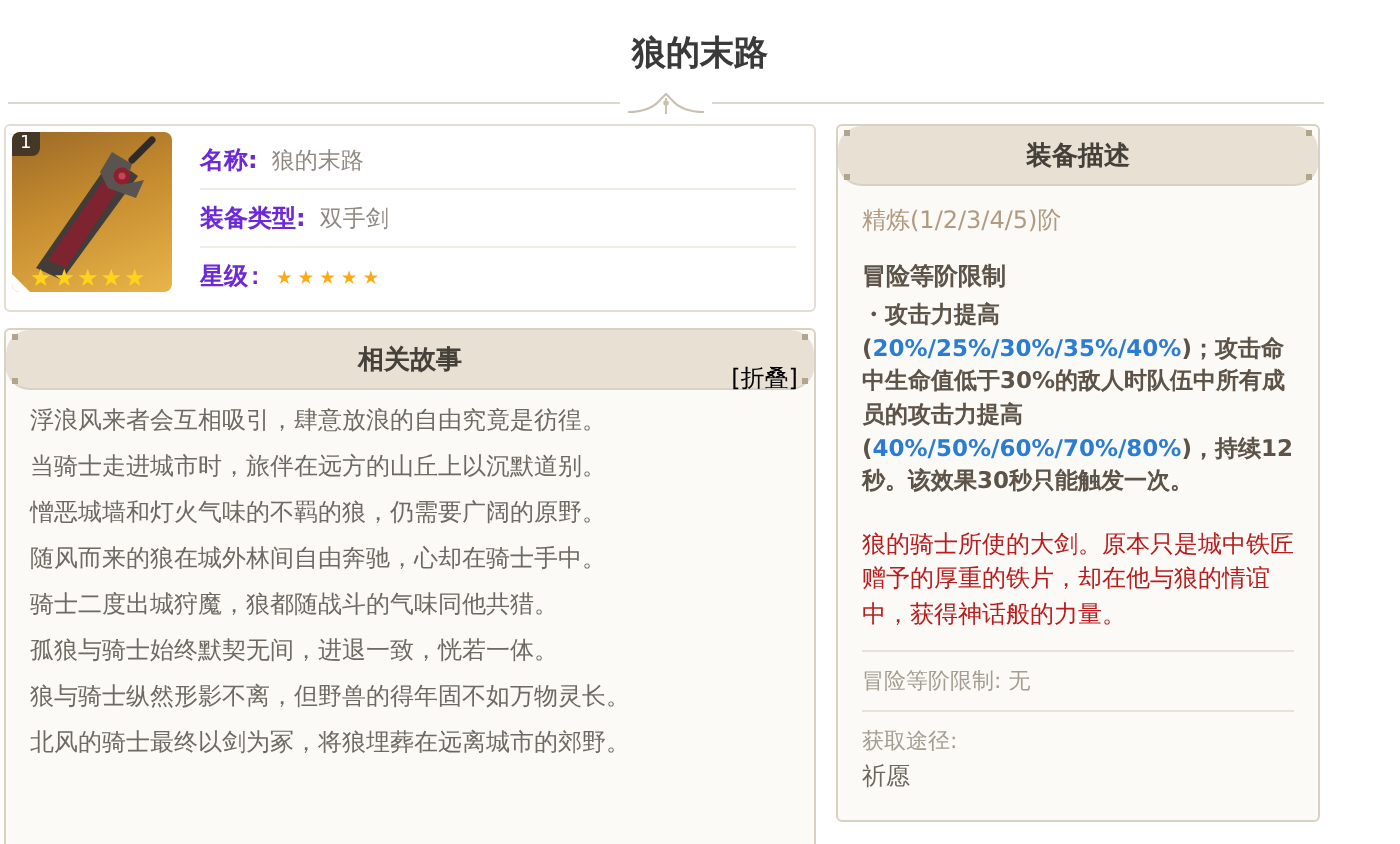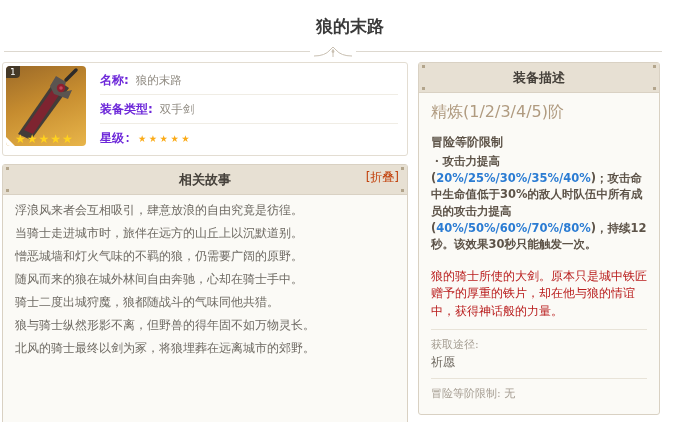--- a/index.html
+++ b/index.html
@@ -9,24 +9,24 @@
   .divider{display:flex;align-items:center;margin:6px 38px 4px 4px;height:14px;}
   .divider .d-line{flex:1;border-top:1px solid #ddd8cf;}
   .divider svg{margin:0 2px;}
   .content{display:flex;gap:10px;padding:0 38px 0 2px;align-items:flex-start;}
   .col-left{width:406px;flex:0 0 406px;}
   .col-right{width:242px;flex:0 0 242px;}
 
   
   .panel{border:1px solid #d9d1c3;border-radius:3px;background:#fbfaf6;margin-bottom:13px;position:relative;}
   .panel-header{position:relative;background:#e7e0d3;border-bottom:1px solid #d9d1c3;text-align:center;
-    font-weight:bold;font-size:13px;color:#45403a;padding:6px 0 5px;}
+    font-weight:bold;font-size:13px;color:#45403a;padding:6px 0 5px;border-radius:12px;}
   .dot{position:absolute;width:3px;height:3px;background:#b3a58c;}
   .dot.tl{top:2px;left:3px}.dot.tr{top:2px;right:3px}.dot.bl{bottom:2px;left:3px}.dot.br{bottom:2px;right:3px}
-  .collapse-link{position:absolute;right:8px;top:4px;font-weight:normal;font-size:12px;color:#c2410c;cursor:pointer;text-decoration:none;}
+  .collapse-link{position:absolute;right:8px;top:16px;font-weight:normal;font-size:12px;color:#000000;cursor:pointer;text-decoration:none;}
 
   
   .info-card{display:flex;border:1px solid #e3ddd2;border-radius:3px;background:#fff;padding:3px;height:86px;margin-bottom:8px;}
   .weapon-icon{width:80px;height:80px;position:relative;flex:0 0 80px;border-radius:4px;overflow:hidden;
     background:linear-gradient(160deg,#9c6a28 0%,#c68c2f 45%,#e8b54a 100%);cursor:pointer;}
   .badge{position:absolute;top:0;left:0;background:rgba(45,42,38,.8);color:#fff;font-size:9px;line-height:12px;
     padding:0 4px;border-radius:3px 0 4px 0;}
   .icon-stars{position:absolute;bottom:0;left:9px;color:#ffd21e;font-size:12px;letter-spacing:1px;line-height:14px;}
   .corner-cut{position:absolute;bottom:0;left:0;width:9px;height:9px;background:#fff;
     clip-path:polygon(0 0,0 100%,100% 100%);}
@@ -37,21 +37,21 @@
   .info-row .val{color:#8f8a81;font-size:11.5px;}
   .info-row .val.stars-val{color:#fbab18;font-size:13px;letter-spacing:3px;}
 
   
   .story-panel{min-height:290px;}
   .story-body{padding:9px 12px 10px;}
   .story-p{margin:0 0 11px;font-size:12px;line-height:1;color:#6e6a63;}
 
   
   .equip-body{padding:9px 12px 6px;}
-  .refine-line{margin:0 0 11px;font-size:16px;color:#b09b80;}
+  .refine-line{margin:0 0 11px;font-size:12px;color:#b09b80;}
   .effect-name{margin:0 0 2px;font-size:12px;font-weight:bold;color:#5d5348;}
   .effect-text{margin:0 0 15px;font-size:11.5px;font-weight:bold;line-height:1.45;color:#5d5348;}
   .effect-text .blue{color:#2b7cd3;}
   .lore{margin:0 0 9px;font-size:12px;line-height:1.45;color:#b91c1c;}
   .meta-row{border-top:1px solid #e8e3d8;padding:7px 0;font-size:11px;color:#a59d92;}
   .meta-row .obtain-val{color:#6b655c;font-size:12px;margin-top:2px;}
 </style>
 </head>
 <body>
 
@@ -109,20 +109,21 @@
           <span class="dot br"></span>
           <span>相关故事</span>
           <a class="collapse-link">[折叠]</a>
         </div>
         <div class="story-body">
             <p class="story-p">浮浪风来者会互相吸引，肆意放浪的自由究竟是彷徨。</p>
             <p class="story-p">当骑士走进城市时，旅伴在远方的山丘上以沉默道别。</p>
             <p class="story-p">憎恶城墙和灯火气味的不羁的狼，仍需要广阔的原野。</p>
             <p class="story-p">随风而来的狼在城外林间自由奔驰，心却在骑士手中。</p>
             <p class="story-p">骑士二度出城狩魔，狼都随战斗的气味同他共猎。</p>
+            <p class="story-p">孤狼与骑士始终默契无间，进退一致，恍若一体。</p>
             <p class="story-p">狼与骑士纵然形影不离，但野兽的得年固不如万物灵长。</p>
             <p class="story-p">北风的骑士最终以剑为冢，将狼埋葬在远离城市的郊野。</p>
           </div>
       </div>
     </div>
 
     <div class="col-right">
       <div class="panel">
         <div class="panel-header">
           <span class="dot tl"></span>
@@ -130,25 +131,25 @@
           <span class="dot bl"></span>
           <span class="dot br"></span>
           <span>装备描述</span>
         </div>
         <div class="equip-body">
           <p class="refine-line">精炼(1/2/3/4/5)阶</p>
           <p class="effect-name">冒险等阶限制</p>
           <p class="effect-text"><span>・攻击力提高(</span><span class="blue">20%/25%/30%/35%/40%</span><span>)；攻击命中生命值低于30%的敌人时队伍中所有成员的攻击力提高(</span><span class="blue">40%/50%/60%/70%/80%</span><span>)，持续12秒。该效果30秒只能触发一次。</span></p>
           <p class="lore">狼的骑士所使的大剑。原本只是城中铁匠赠予的厚重的铁片，却在他与狼的情谊中，获得神话般的力量。</p>
           <div class="meta-row">
+            <span>冒险等阶限制:</span>
+            <span>无</span>
+          </div>
+          <div class="meta-row">
             <div>获取途径:</div>
             <div class="obtain-val">祈愿</div>
-          </div>
-          <div class="meta-row">
-            <span>冒险等阶限制:</span>
-            <span>无</span>
           </div>
         </div>
       </div>
 
     </div>
   </div>
 </div>
 
 </body></html>

